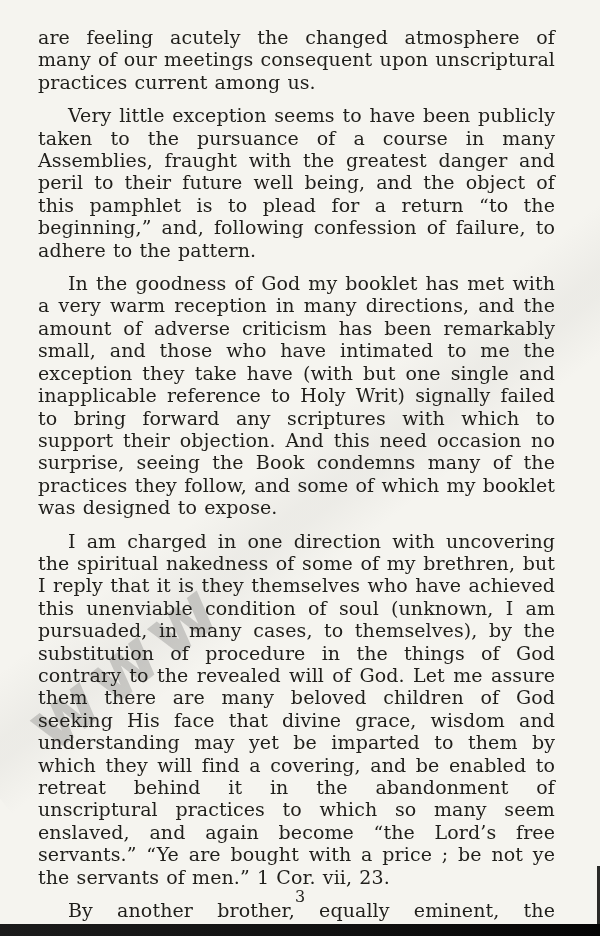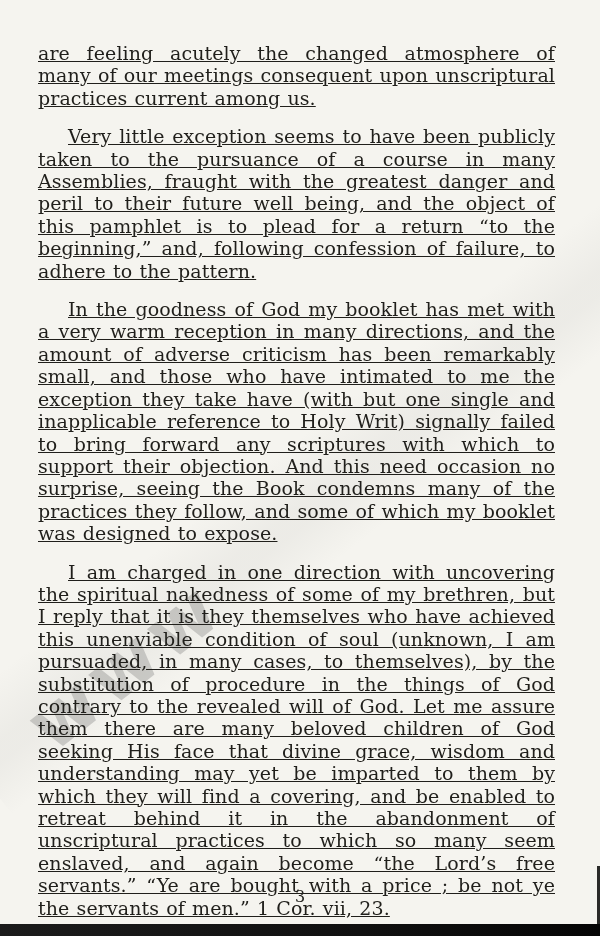--- a/index.html
+++ b/index.html
@@ -22,23 +22,22 @@
     top: 26px;
     left: 38px;
     width: 517px;
     font-size: 19px;
     line-height: 22.4px;
     text-align: justify;
     letter-spacing: 0.1px;
     word-spacing: 1px;
   }
   .text-block p {
-    margin: 16px 0 11px 0;
+    margin: 0 0 11px 0;
     text-indent: 30px;
-    text-decoration: underline;
   }
   .text-block p.continuation {
     text-indent: 0;
   }
   .text-block p:last-child {
     margin-bottom: 0;
   }
   .page-number {
     position: absolute;
     bottom: 30px;

